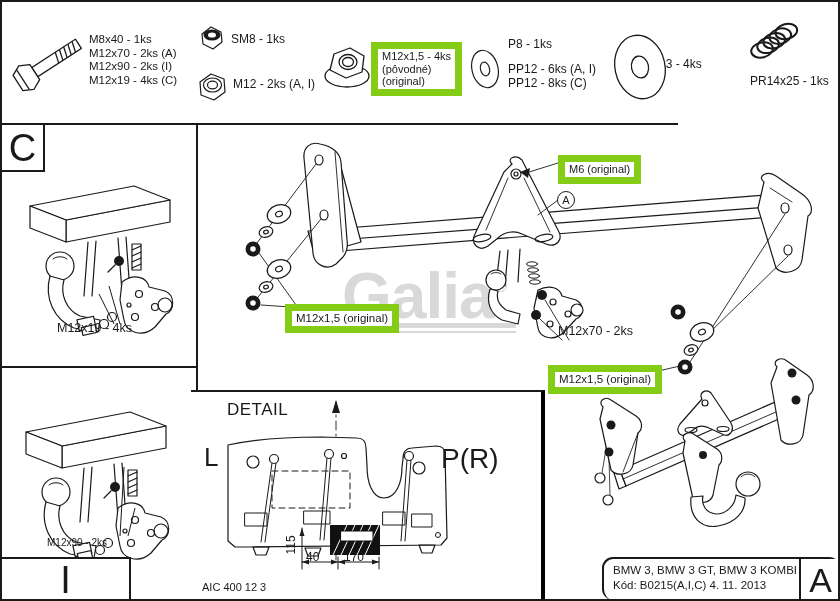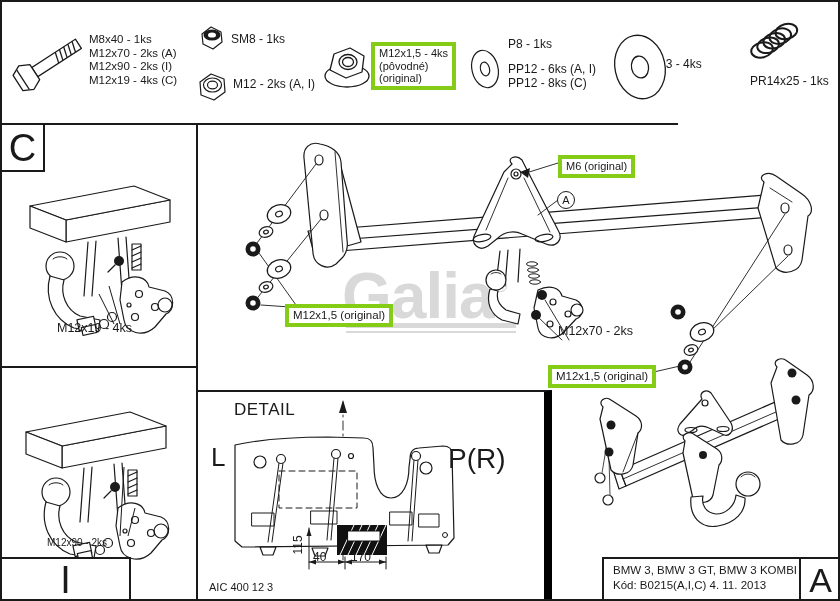--- a/index.html
+++ b/index.html
@@ -4,21 +4,21 @@
 <style>
   html,body{margin:0;padding:0;background:#e8e8e8;}
   .page{
     position:relative;width:840px;height:601px;background:#fff;
     border:2px solid #1a1a1a;box-sizing:border-box;overflow:hidden;
     font-family:"Liberation Sans", sans-serif;color:#1a1a1a;
   }
   .abs{position:absolute;}
   .lbl{position:absolute;font-size:12px;line-height:13.5px;white-space:nowrap;color:#1a1a1a;}
   .boxlbl{
-    position:absolute;border:4px solid #84cc16;background:#fff;
+    position:absolute;border:7px solid #84cc16;background:#fff;
     font-size:11px;line-height:12.5px;padding:1px 4px;white-space:nowrap;z-index:6;
   }
   .strip{position:absolute;left:0;top:0;width:676px;height:121px;border-bottom:2px solid #1a1a1a;background:#fff;}
   .leftcol{position:absolute;left:0;top:123px;width:194px;height:474px;border-right:2px solid #1a1a1a;background:#fff;}
   .cdivider{position:absolute;left:0;top:364px;width:196px;height:2px;background:#1a1a1a;}
   .letterbox{
     position:absolute;background:#fff;display:flex;align-items:center;justify-content:center;
     font-size:38px;line-height:38px;z-index:7;
   }
   .letterbox.c{left:0;top:123px;width:41px;height:45px;border-right:2px solid #1a1a1a;border-bottom:2px solid #1a1a1a;}
@@ -29,26 +29,26 @@
     font-size:11px;display:flex;align-items:center;justify-content:center;background:#fff;z-index:6;
   }
   .watermark{
     position:absolute;left:340px;top:252px;font-size:64px;line-height:64px;font-weight:bold;
     color:#d9d9d9;letter-spacing:-1px;z-index:0;user-select:none;
   }
   .watermark .reg{font-size:19px;vertical-align:26px;letter-spacing:0;}
   .wmbar1{position:absolute;left:344px;top:321px;width:170px;height:5px;background:#d9d9d9;z-index:0;}
   .wmbar2{position:absolute;left:344px;top:329px;width:170px;height:2px;background:#d9d9d9;z-index:0;}
   .detailpanel{
-    position:absolute;left:196px;top:388px;width:354px;height:210px;background:#fff;
-    border-top:2px solid #1a1a1a;border-right:8px solid #000000;box-sizing:border-box;z-index:4;
+    position:absolute;left:189px;top:388px;width:354px;height:210px;background:#fff;
+    border-top:2px solid #1a1a1a;border-right:4px solid #000000;box-sizing:border-box;z-index:4;
   }
   .footer{
     position:absolute;left:600px;top:555px;width:238px;height:43px;background:#fff;
-    border-top:2px solid #1a1a1a;border-left:2px solid #1a1a1a;box-sizing:border-box;z-index:5;
+    border-top:2px solid #1a1a1a;border-left:2px solid #1a1a1a;box-sizing:border-box;z-index:5;border-radius:11px;
   }
   .footer .txt{position:absolute;left:9px;top:4px;font-size:11.5px;line-height:15px;white-space:nowrap;}
   svg{position:absolute;z-index:1;}
   .z2{z-index:2;}
   .calloutline{stroke:#1a1a1a;stroke-width:1;}
   .dimtxt{position:absolute;font-size:12px;white-space:nowrap;z-index:5;}
 </style>
 </head>
 <body>
 

